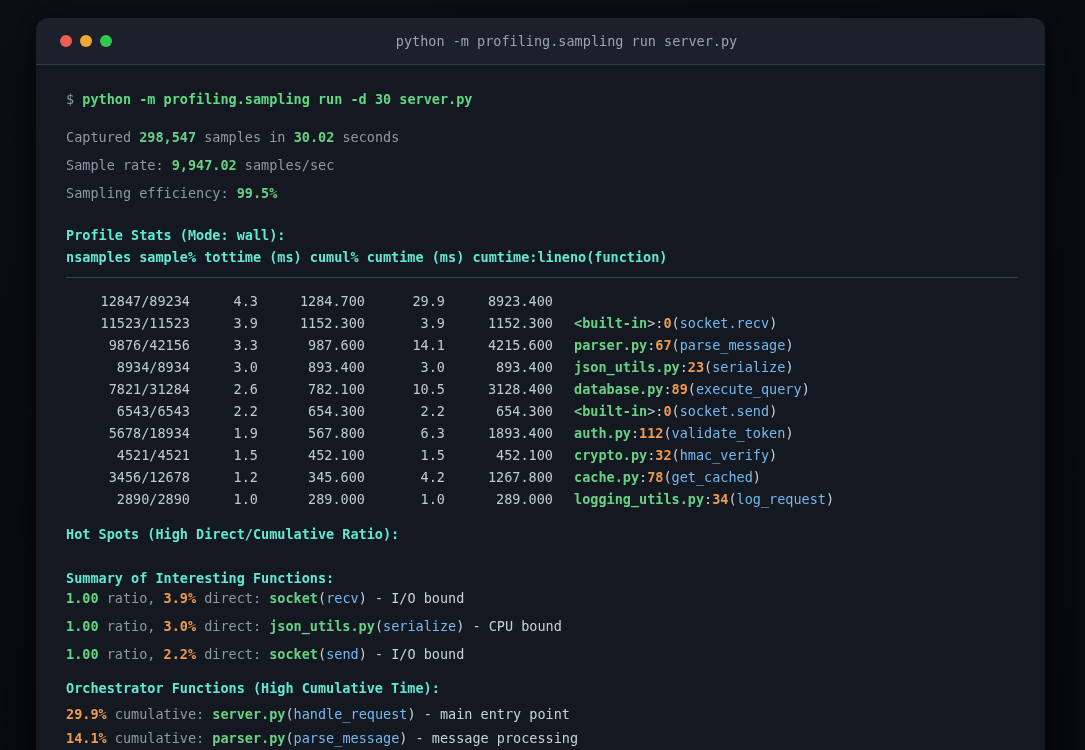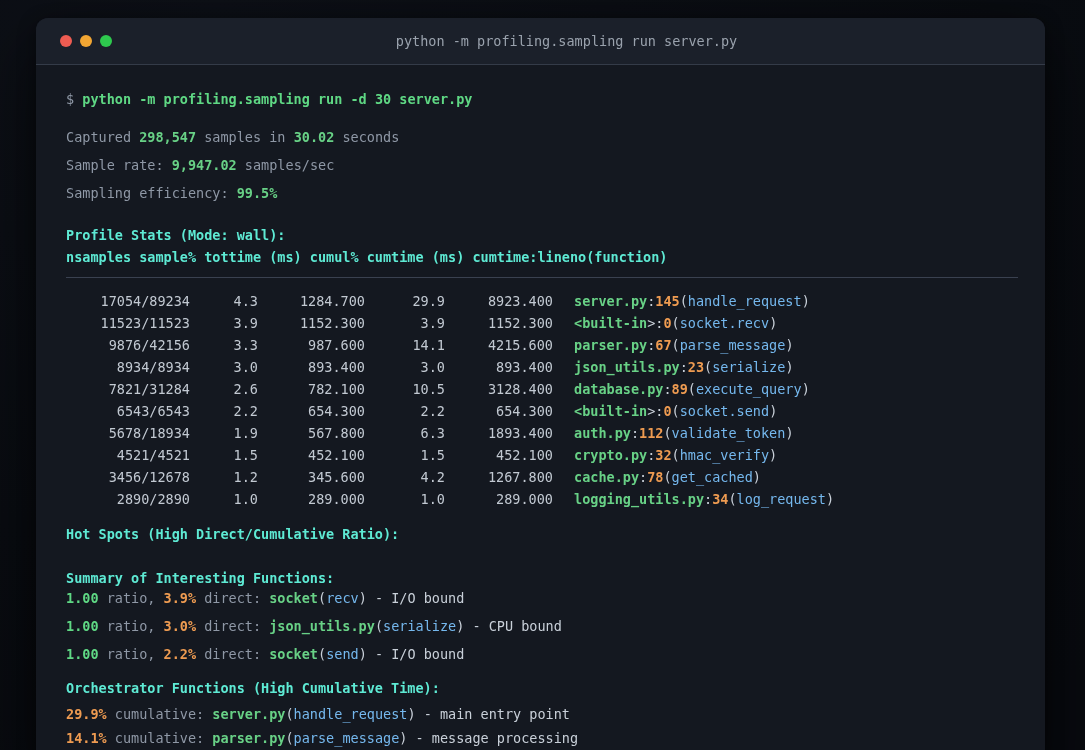--- a/index.html
+++ b/index.html
@@ -87,26 +87,25 @@
       <div class="line gap8"><span class="dim">Sample rate:</span> <span class="grn">9,947.02</span> <span class="dim">samples/sec</span></div>
 
       <div class="line"><span class="dim">Sampling efficiency:</span> <span class="grn">99.5%</span></div>
 
       <div class="line hblue mt24" style="margin-top:22px">Profile Stats (Mode: wall):</div>
       <div class="line hblue" style="margin-top:2px">nsamples sample% tottime (ms) cumul% cumtime (ms) cumtime:lineno(function)</div>
       <hr class="rule">
 
       <div class="ptable">
           <div class="prow">
-            <span class="num cell">17054/89234</span>
+            <span class="num cell">12847/89234</span>
             <span class="num cell">4.3</span>
             <span class="num cell">1284.700</span>
             <span class="num cell">29.9</span>
             <span class="num cell">8923.400</span>
-            <span class="loc"><span class="grn">server.py</span><span class="bright">:</span><span class="org">145</span><span class="bright">(</span><span class="fnblue">handle_request</span><span class="bright">)</span></span>
           </div>
           <div class="prow">
             <span class="num cell">11523/11523</span>
             <span class="num cell">3.9</span>
             <span class="num cell">1152.300</span>
             <span class="num cell">3.9</span>
             <span class="num cell">1152.300</span>
             <span class="loc"><span class="grn">&lt;built-in</span><span class="bright">&gt;</span><span class="bright">:</span><span class="org">0</span><span class="bright">(</span><span class="fnblue">socket.recv</span><span class="bright">)</span></span>
           </div>
           <div class="prow">

